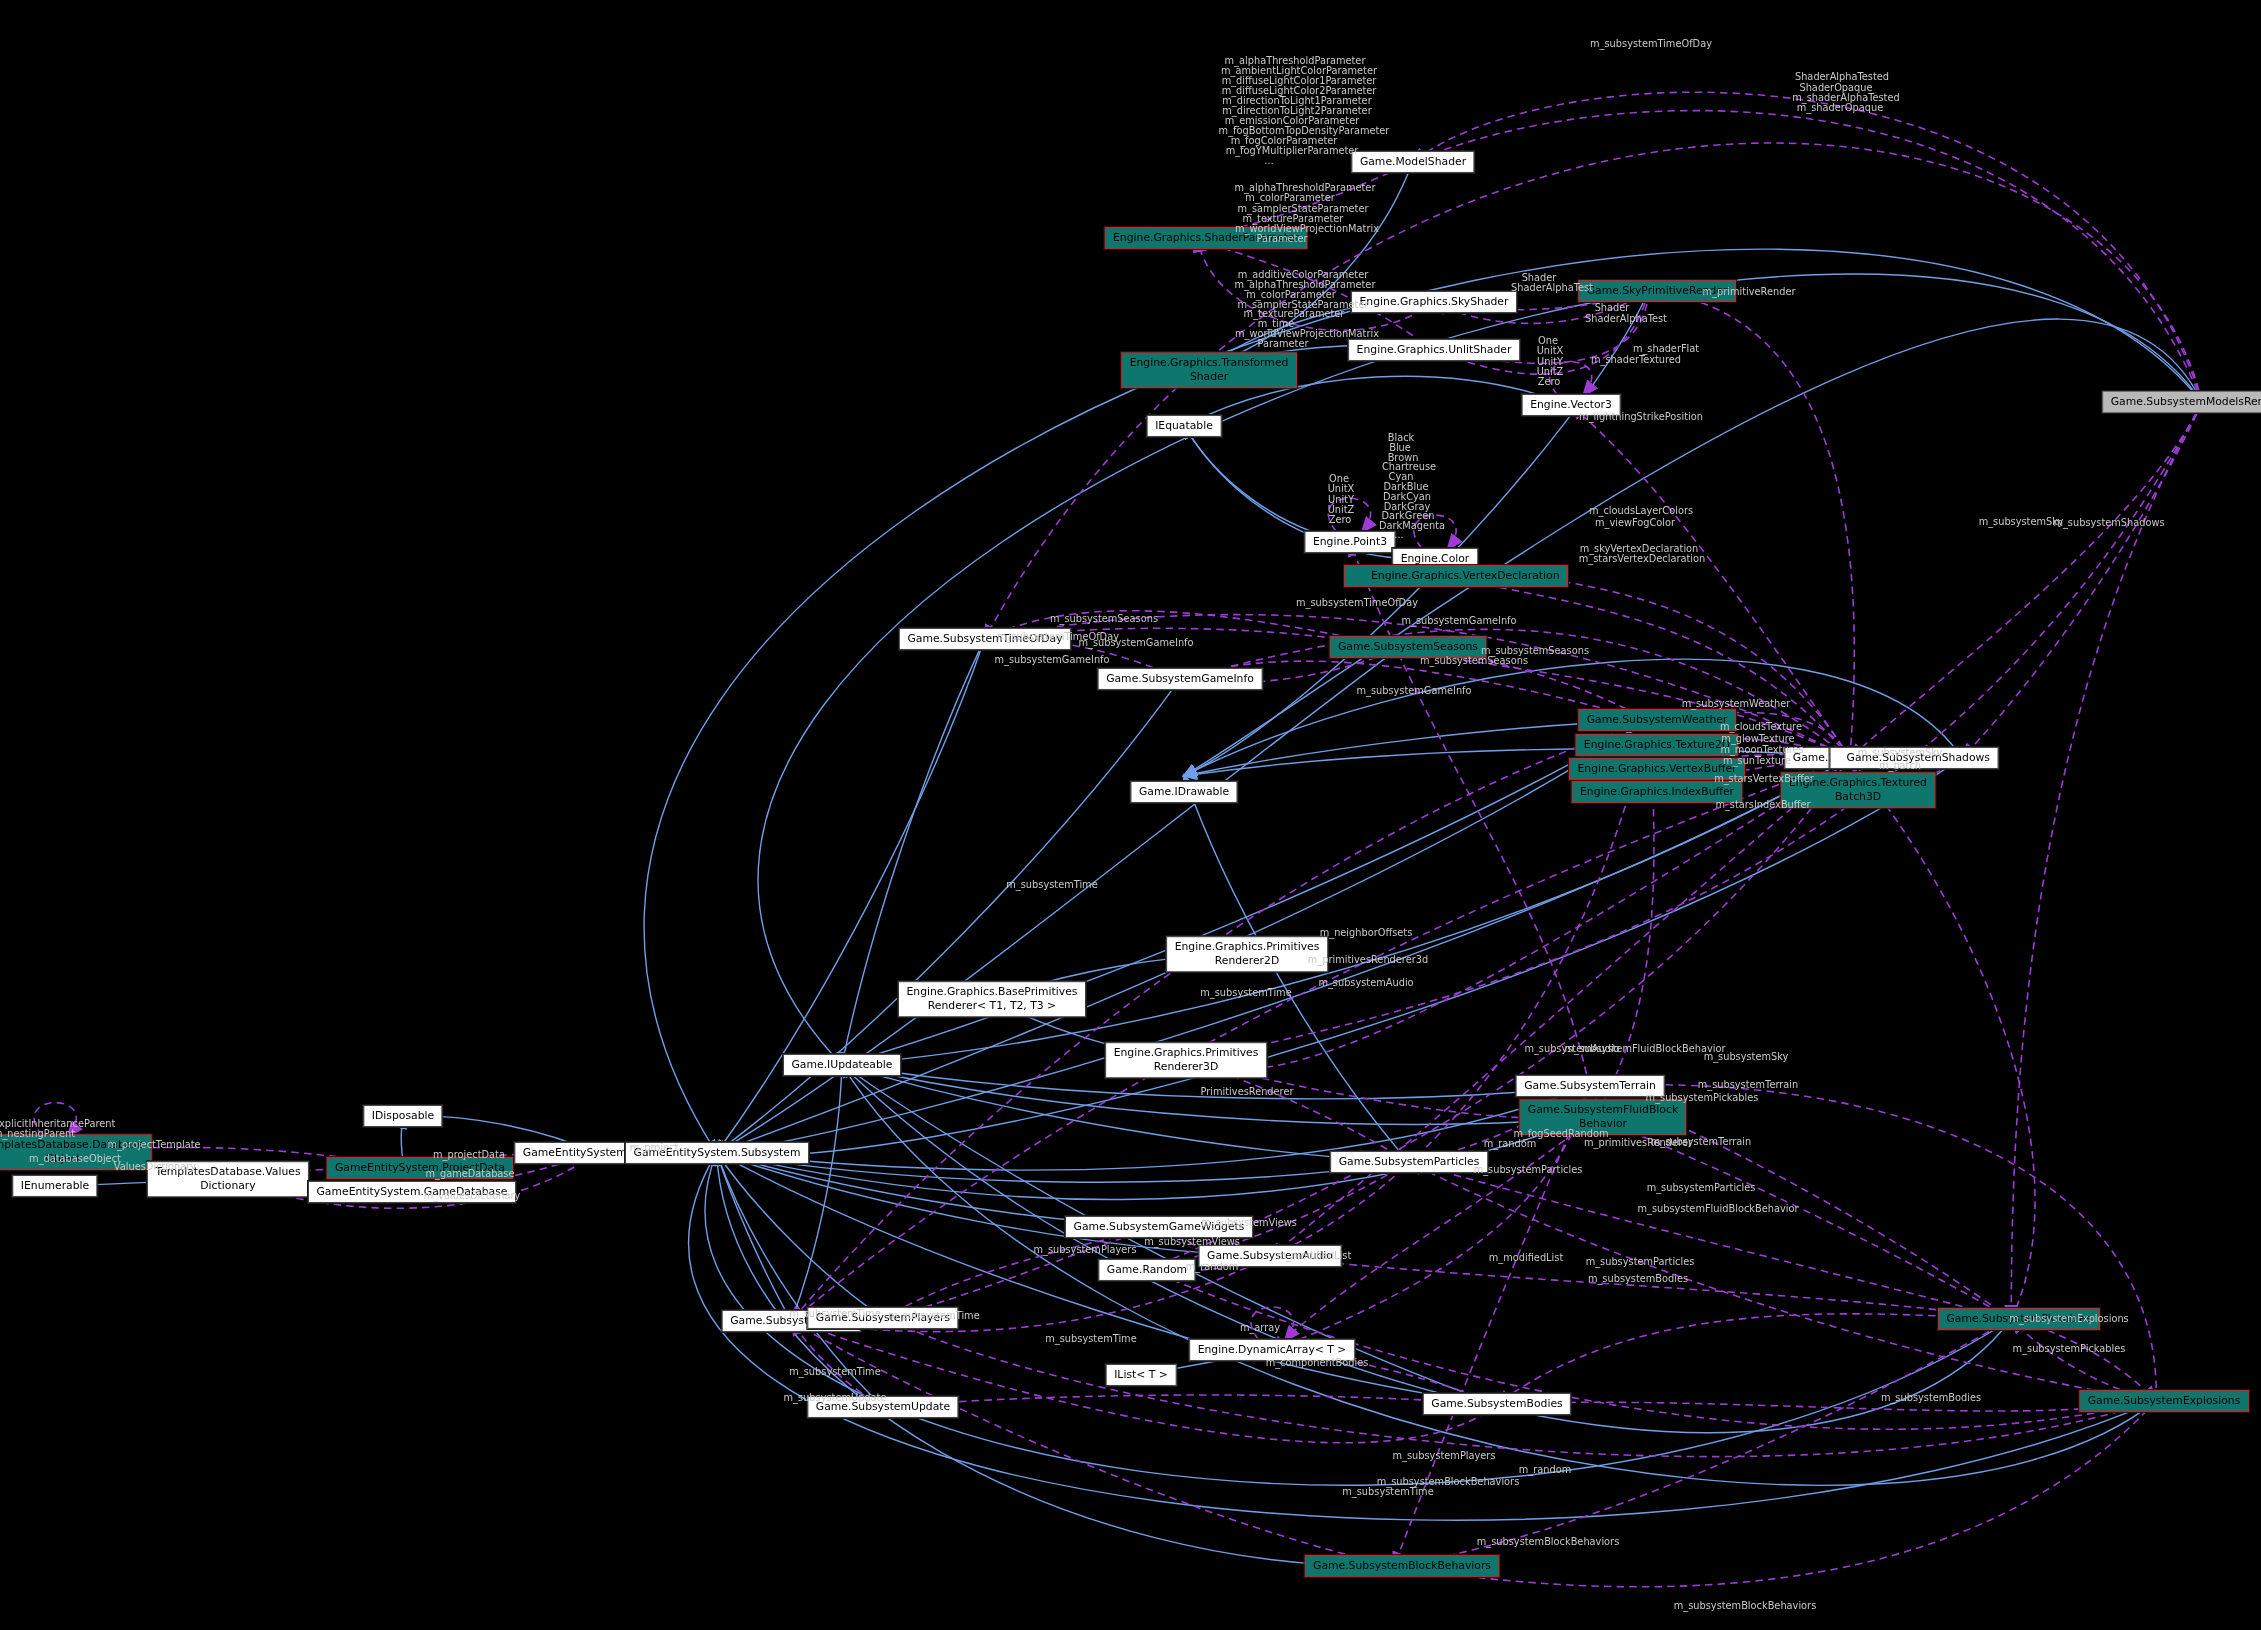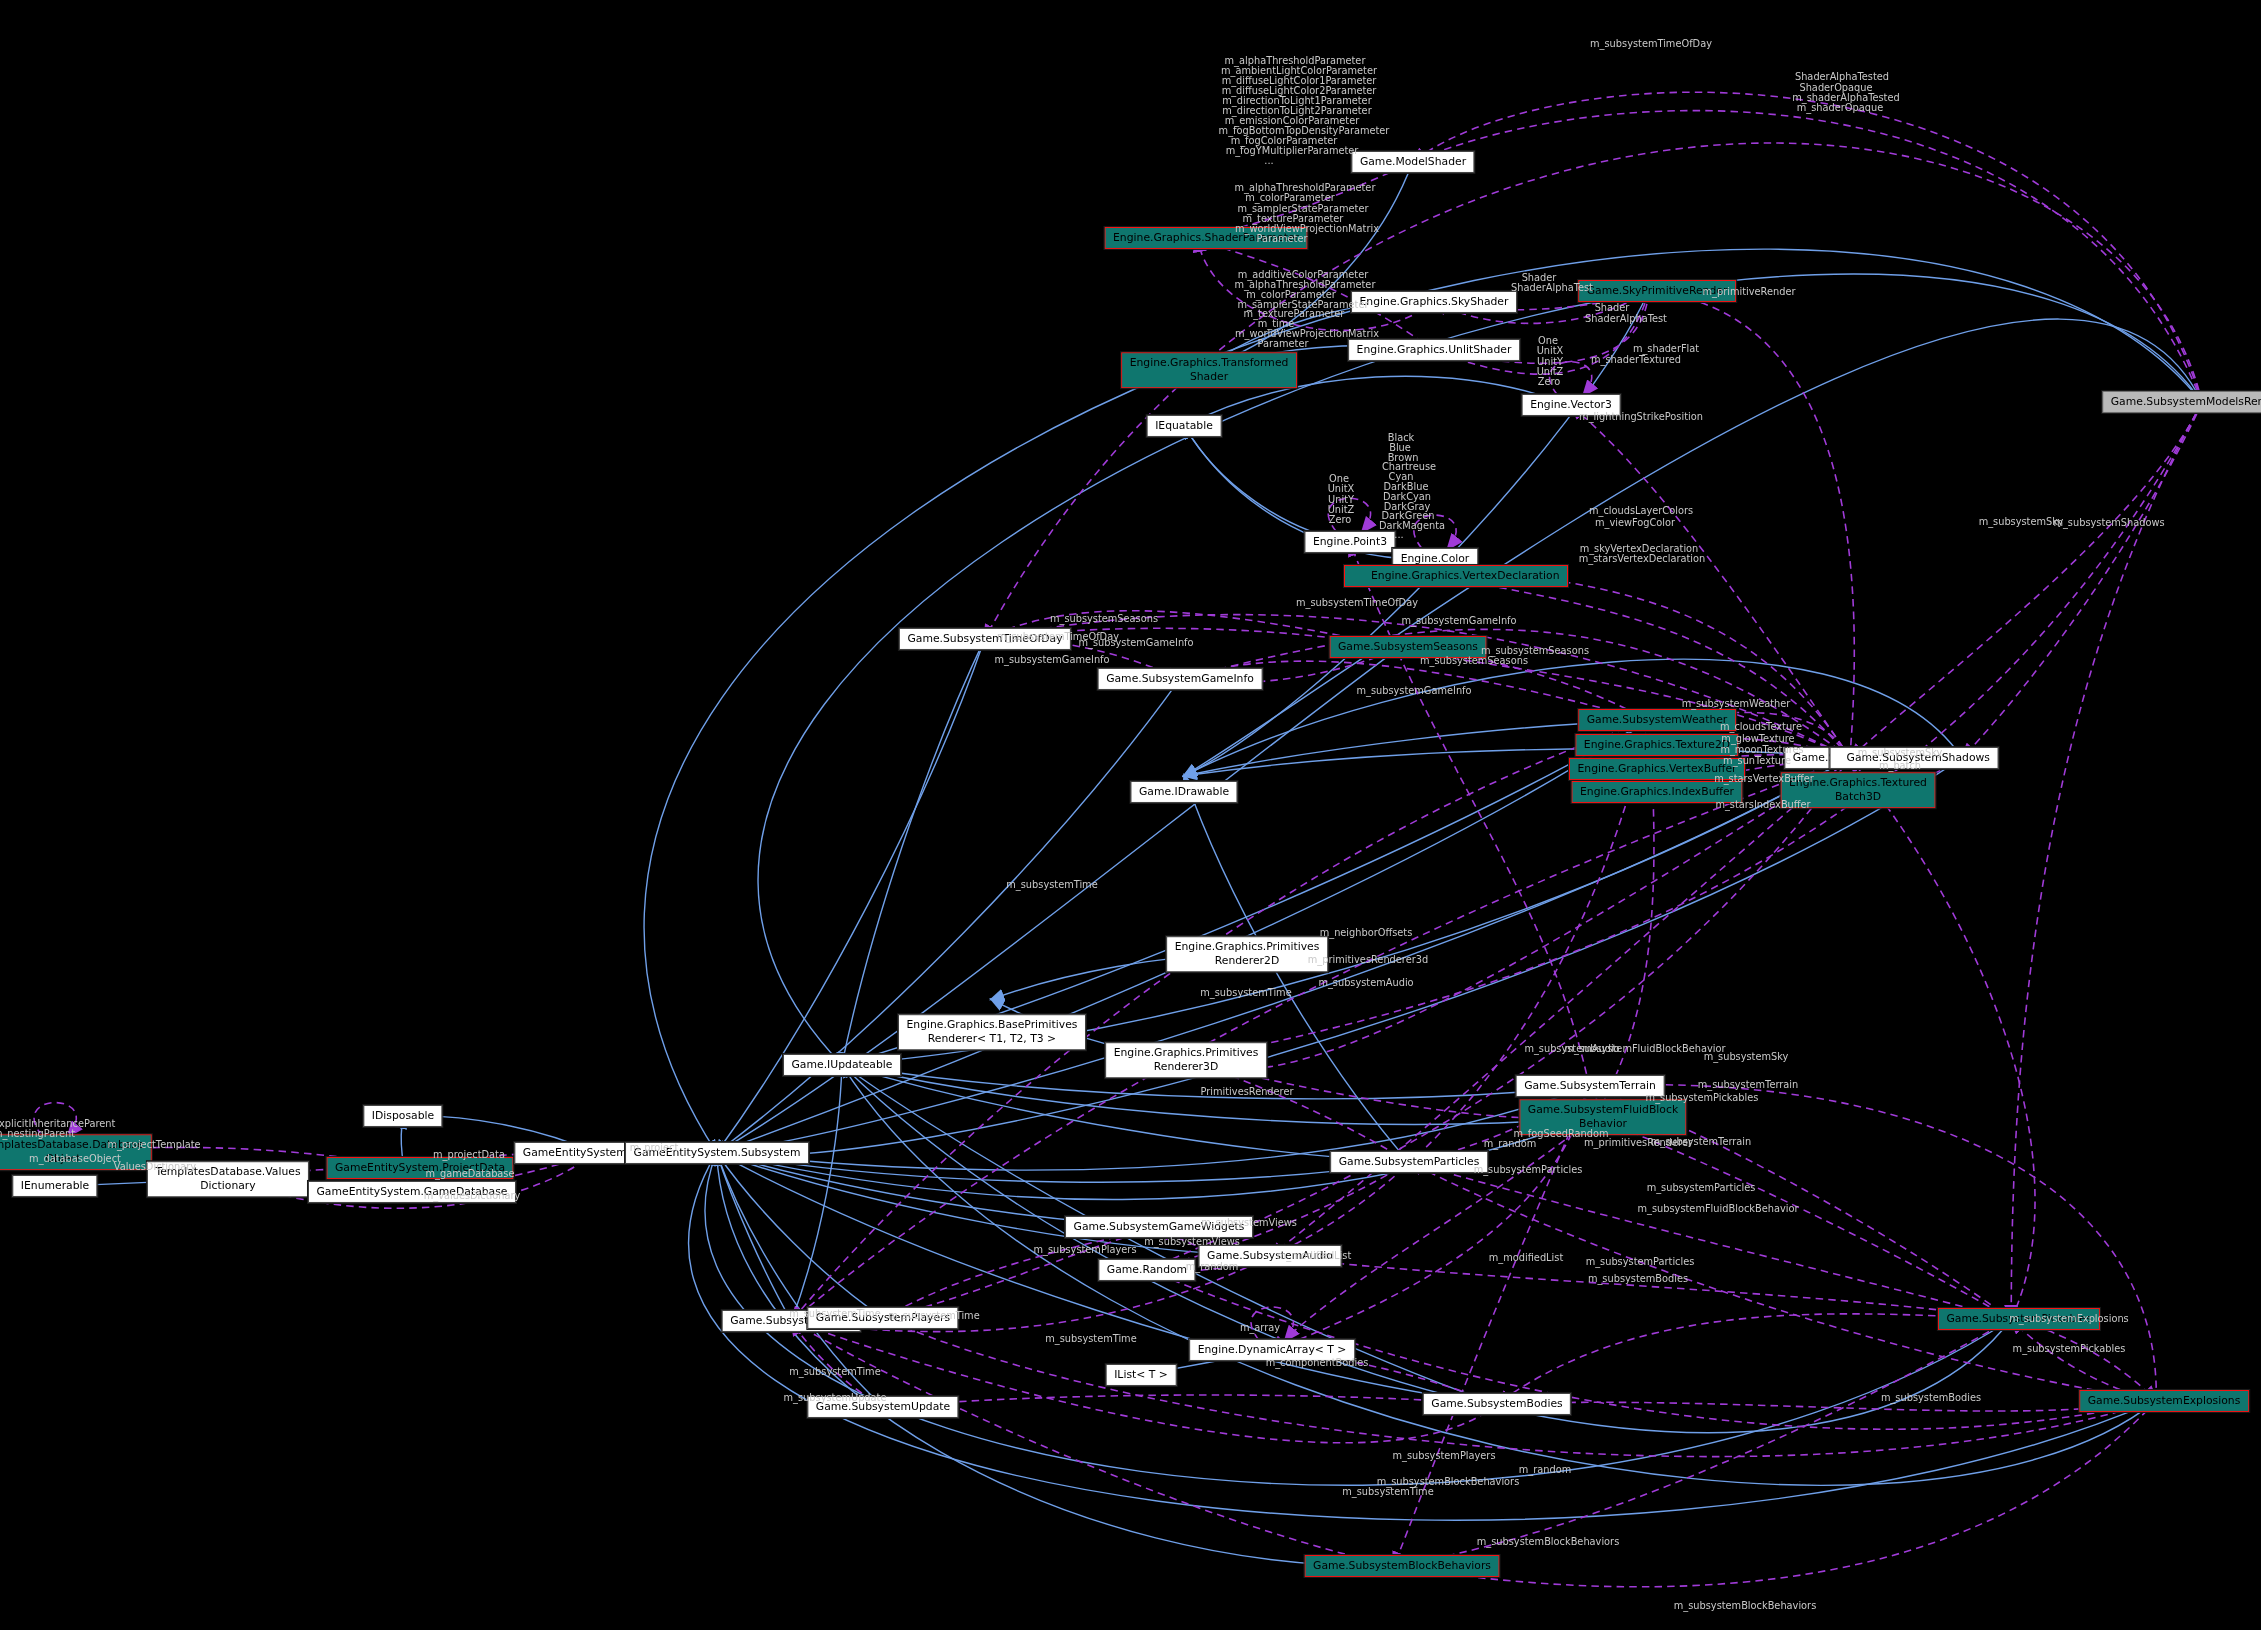--- a/index.html
+++ b/index.html
@@ -181,21 +181,21 @@
     <div class="node red" style="left: 1400px; top: 647px;">Game.SubsystemSeasons</div>
     <div class="node red" style="left: 1649px; top: 720px;">Game.SubsystemWeather</div>
     <div class="node red" style="left: 1649px; top: 745px;">Engine.Graphics.Texture2D</div>
     <div class="node red" style="left: 1649px; top: 769px;">Engine.Graphics.VertexBuffer</div>
     <div class="node red" style="left: 1649px; top: 792px;">Engine.Graphics.IndexBuffer</div>
     <div class="node" style="left: 1850px; top: 758px;">Game.SubsystemSky</div>
     <div class="node" style="left: 1914px; top: 758px; padding-left: 16px;">Game.SubsystemShadows</div>
     <div class="node red" style="left: 1850px; top: 790px;">Engine.Graphics.Textured
 Batch3D</div>
     <div class="node" style="left: 842px; top: 1065px;">Game.IUpdateable</div>
-    <div class="node" style="left: 992px; top: 1032px;">Engine.Graphics.BasePrimitives
+    <div class="node" style="left: 992px; top: 999px;">Engine.Graphics.BasePrimitives
 Renderer&lt; T1, T2, T3 &gt;</div>
     <div class="node" style="left: 1247px; top: 954px;">Engine.Graphics.Primitives
 Renderer2D</div>
     <div class="node" style="left: 1186px; top: 1060px;">Engine.Graphics.Primitives
 Renderer3D</div>
     <div class="node red" style="left: 55px; top: 1152px;">TemplatesDatabase.Database
 Object</div>
     <div class="node" style="left: 403px; top: 1116px;">IDisposable</div>
     <div class="node" style="left: 55px; top: 1186px;">IEnumerable</div>
     <div class="node" style="left: 228px; top: 1179px;">TemplatesDatabase.Values

